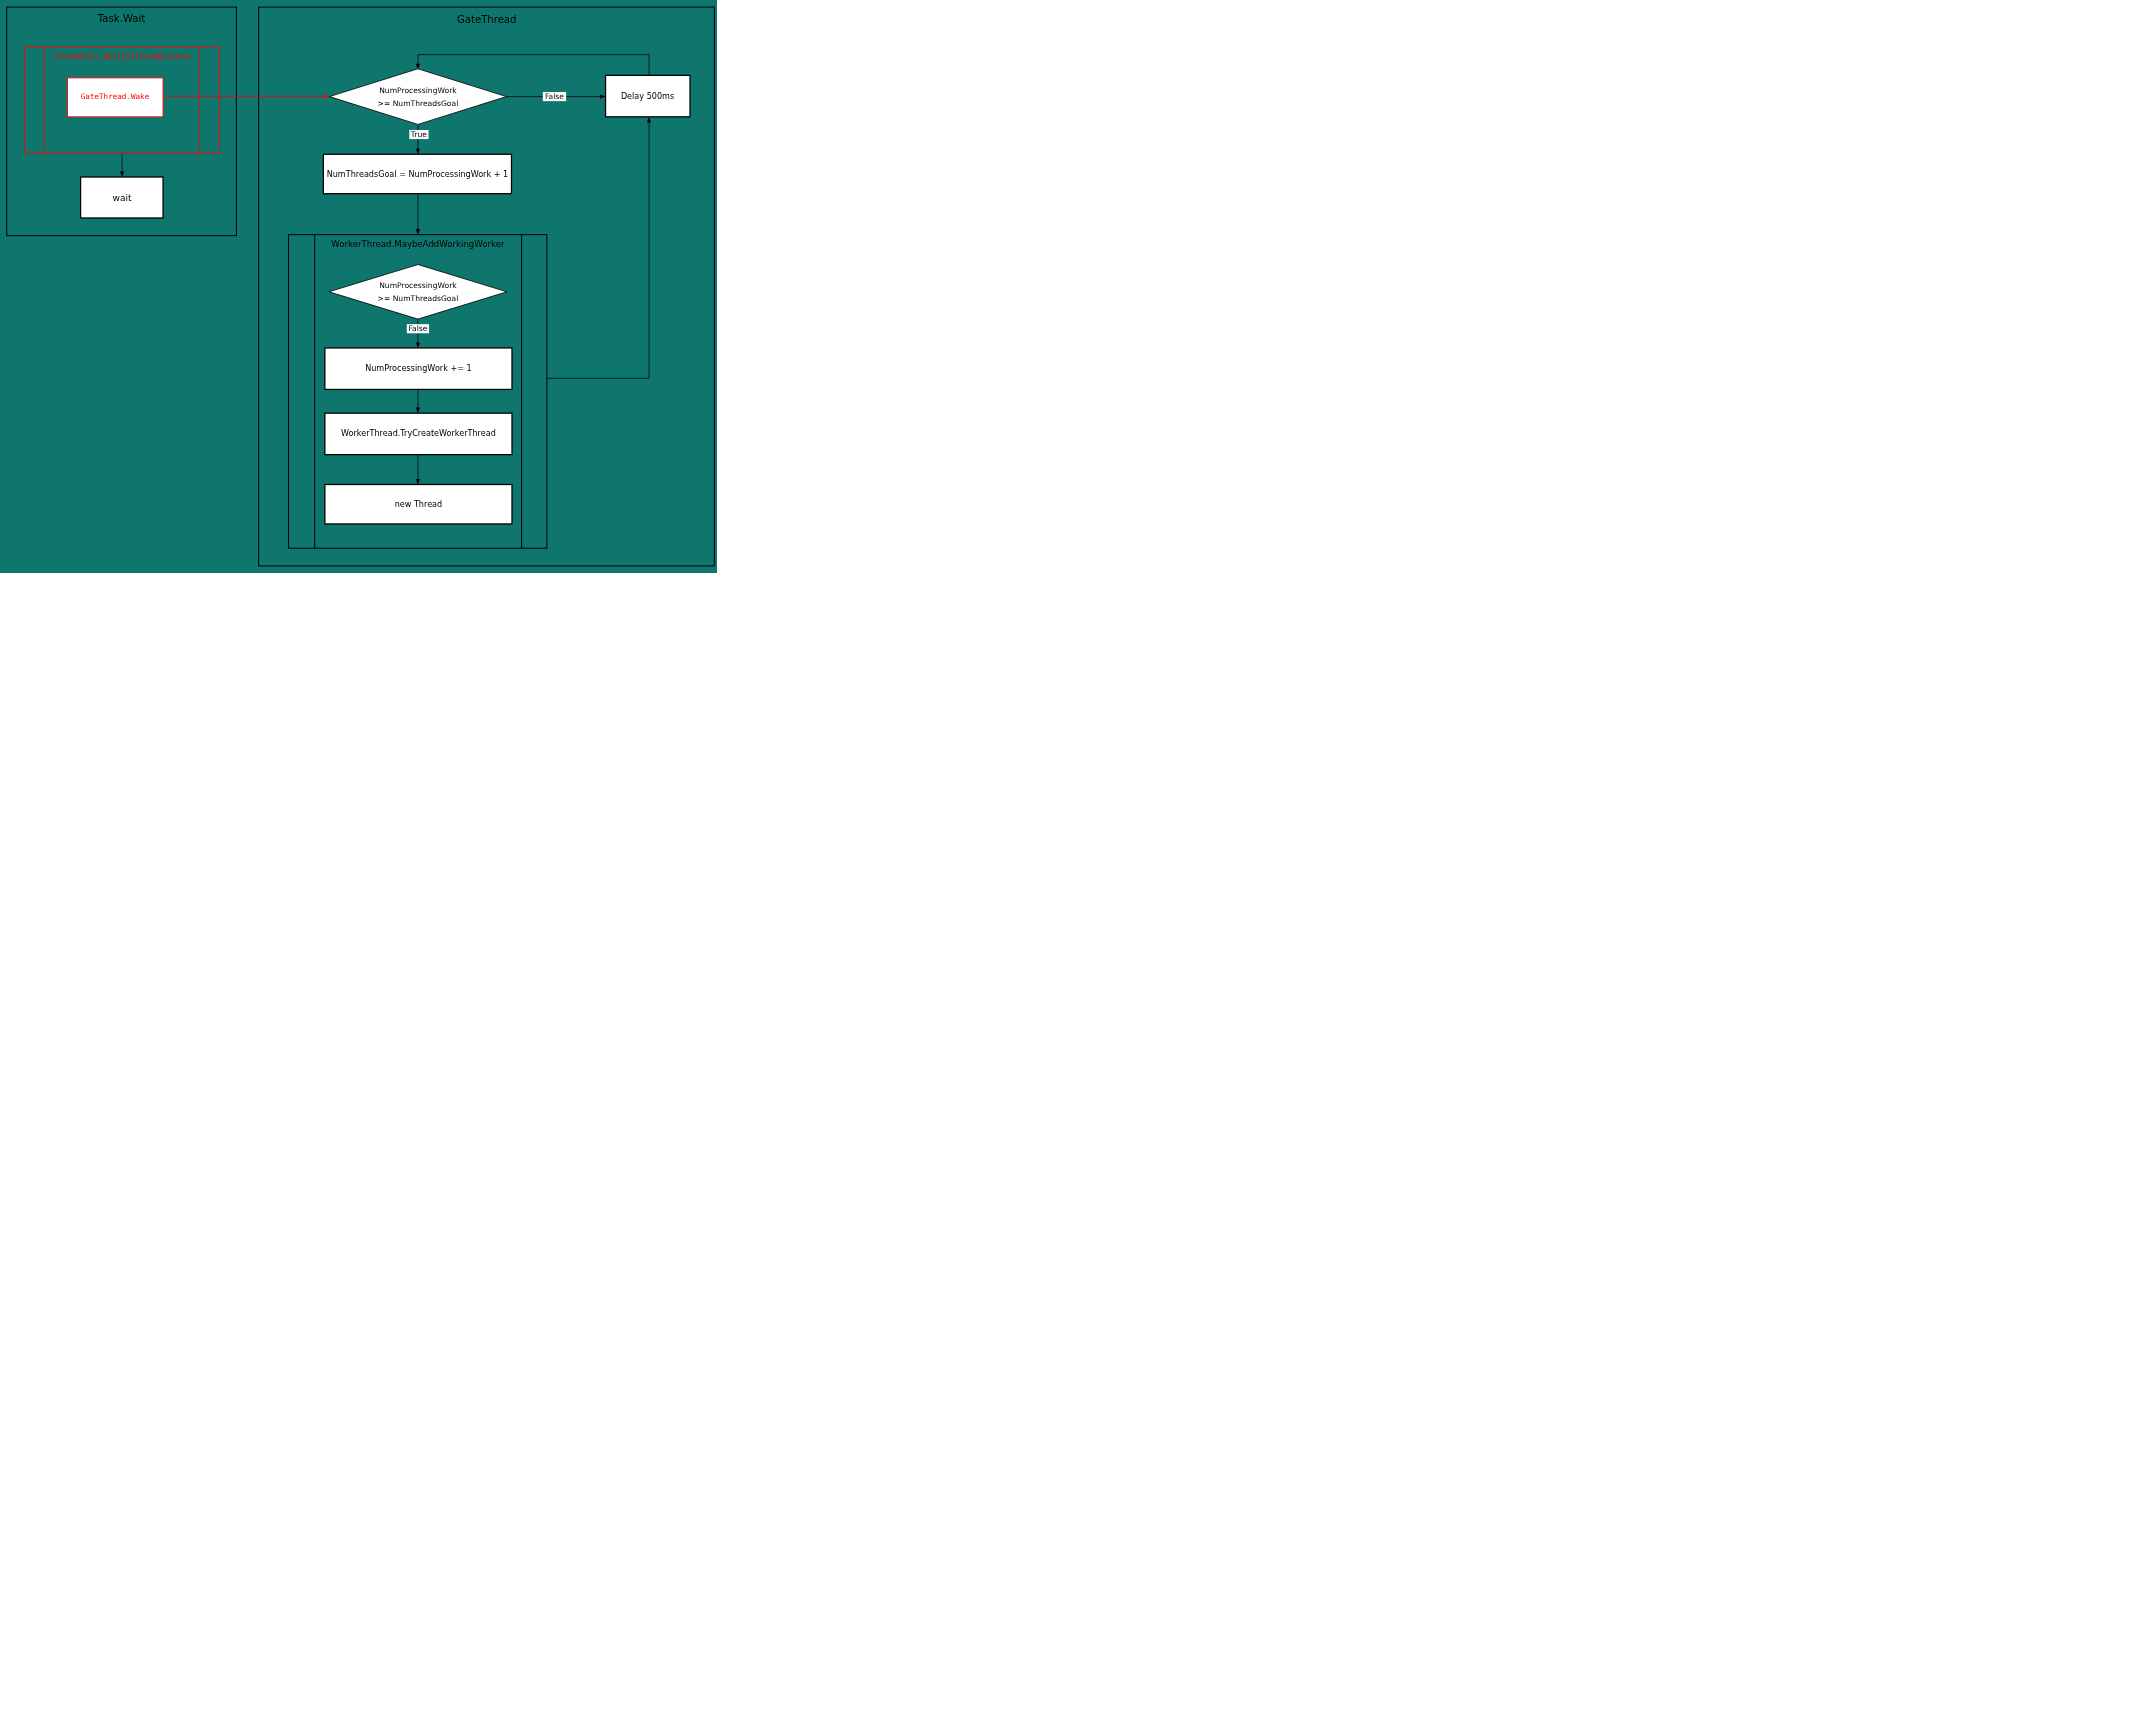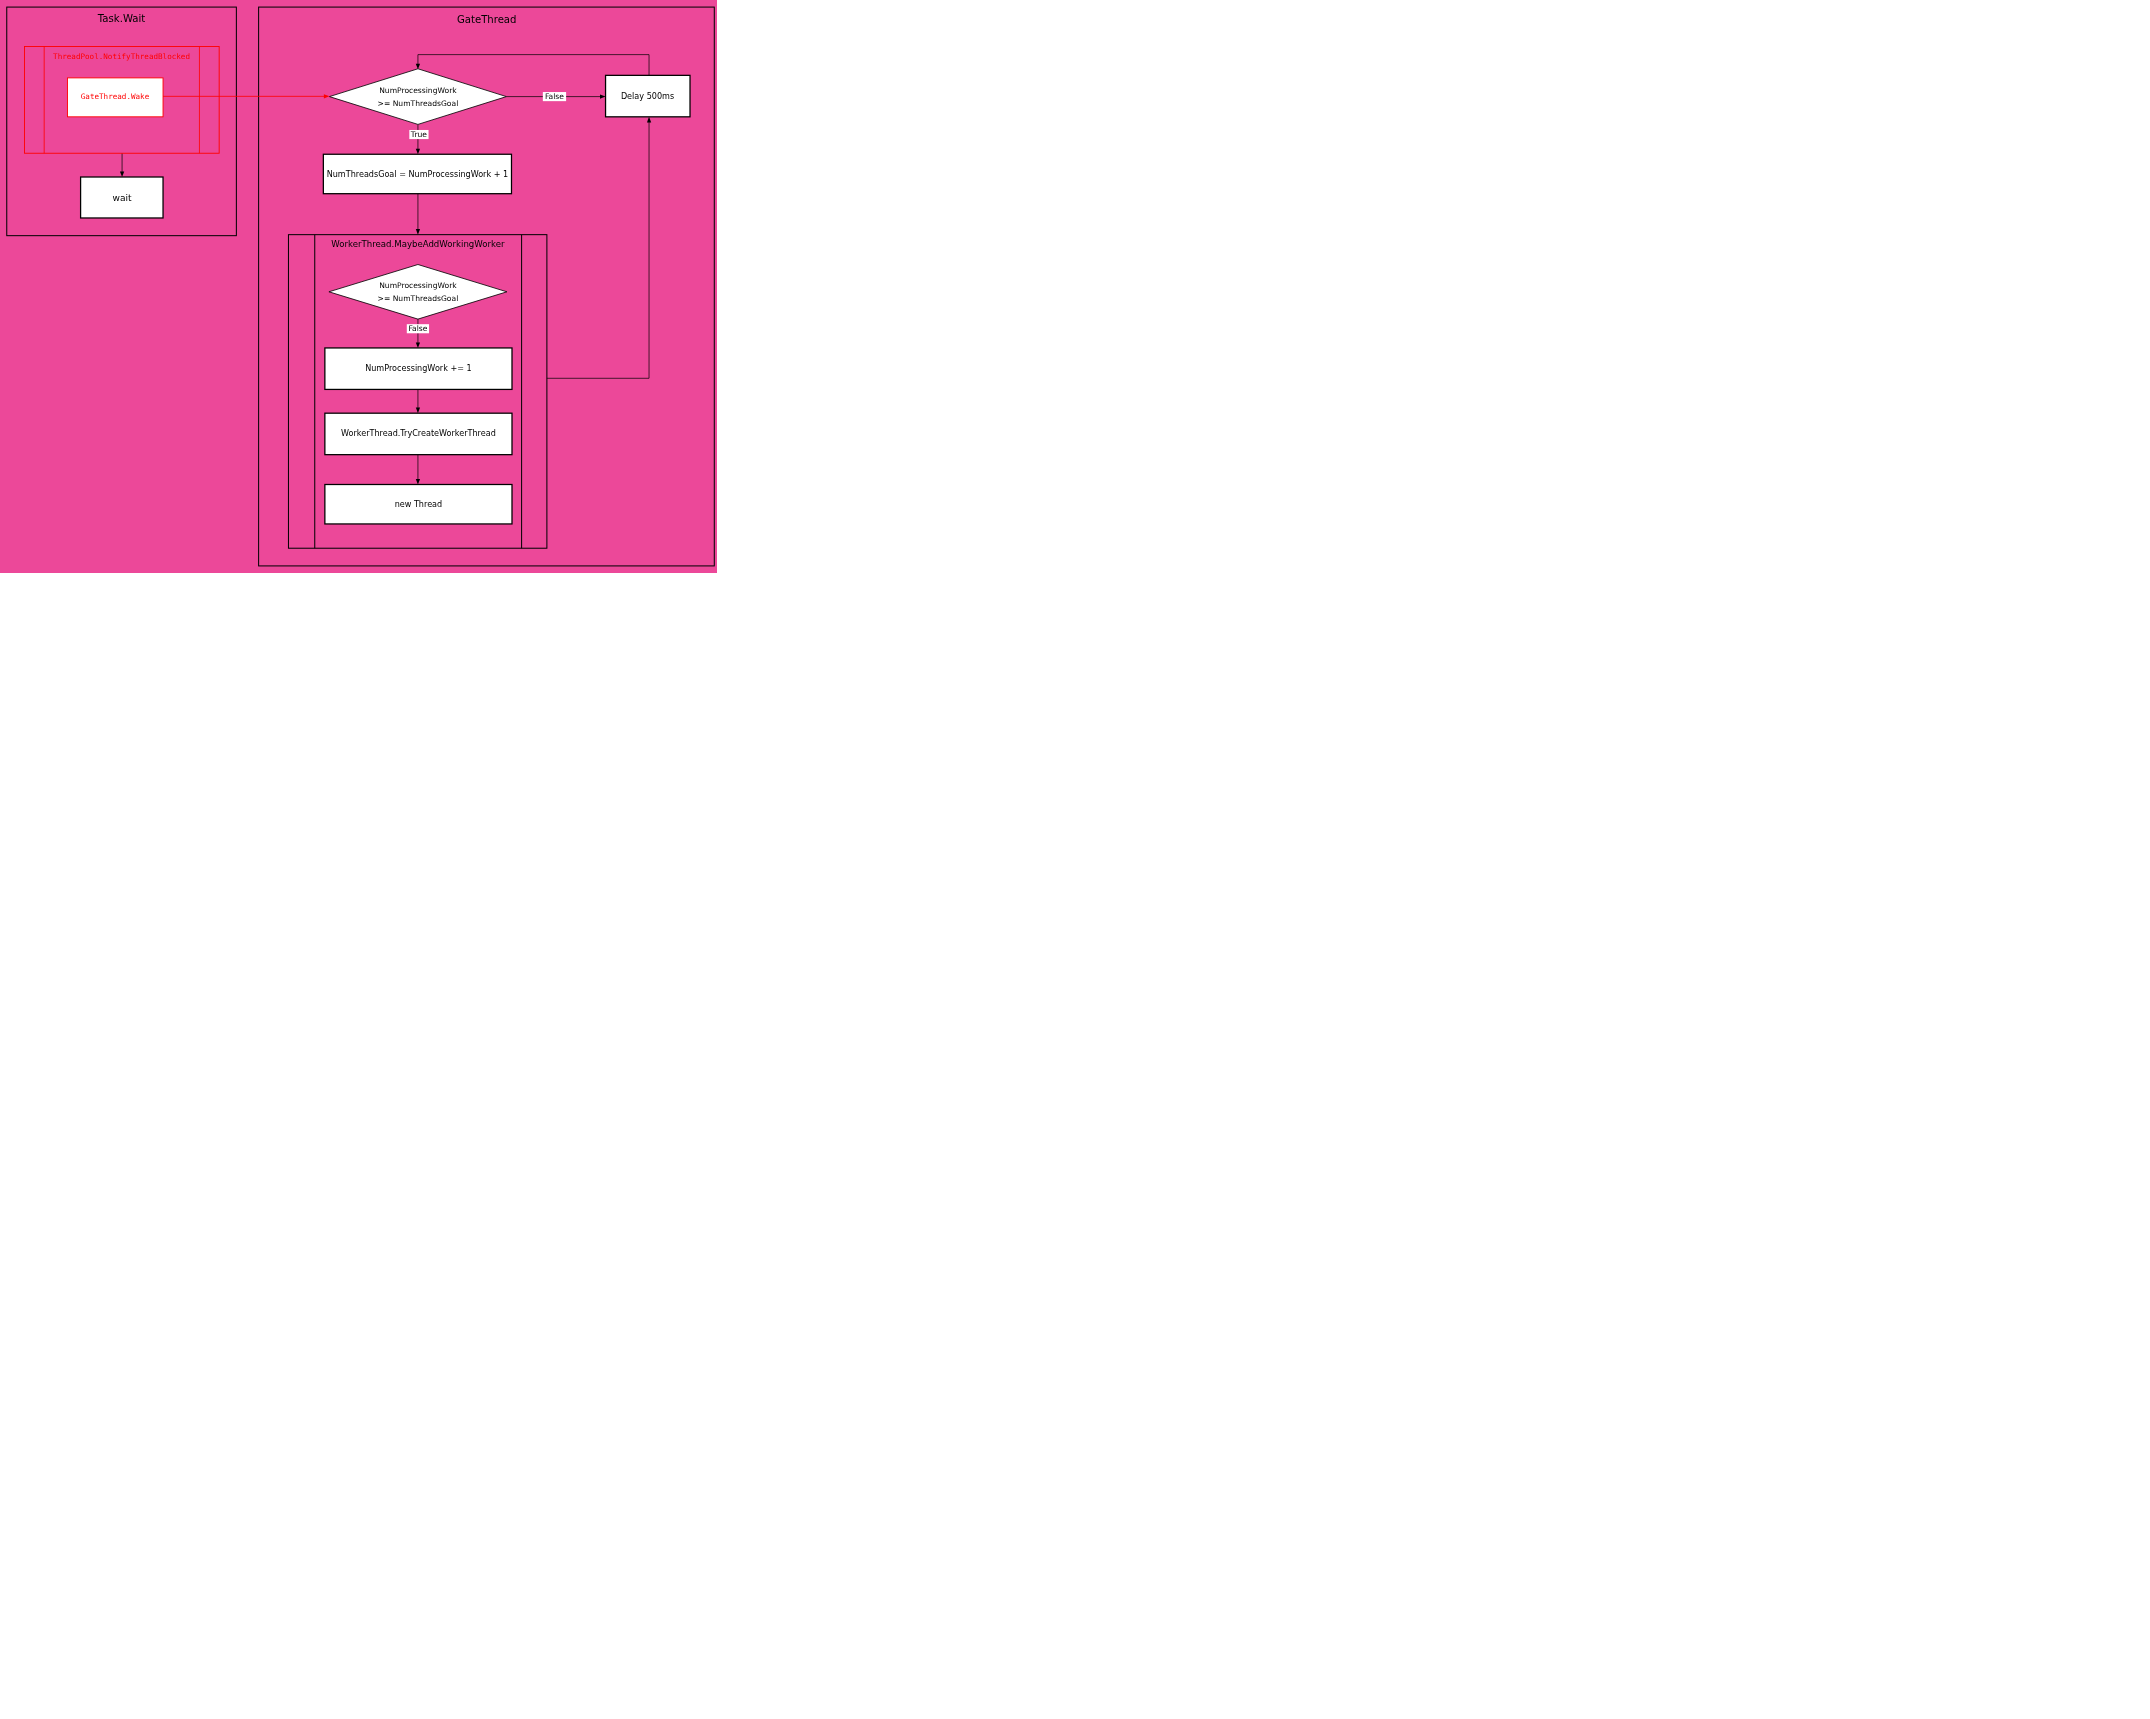--- a/index.html
+++ b/index.html
@@ -1,16 +1,16 @@
 <!DOCTYPE html>
 <html style="font-size:8px"><head>
 <meta charset="utf-8">
 <style>
   html,body{margin:0;padding:0;background:#ffffff;}
-  #stage{position:relative;width:717px;height:573px;background:#ec4899;overflow:hidden;}
+  #stage{position:relative;width:717px;height:573px;background:#0f766e;overflow:hidden;}
   svg{position:absolute;left:0;top:0;}
   .shape{fill:#ffffff;stroke:#000000;}
   .container{fill:none;stroke:#000000;stroke-width:2;}
   .procbox{stroke-width:2.5;}
   .diamond{stroke-width:1.6;}
   .edge{stroke:#000000;stroke-width:1.4;fill:none;}
   .band{stroke:#000000;stroke-width:2;}
   .head{fill:#000000;stroke:none;}
   .redline{stroke:#ff0000;stroke-width:1.6;fill:none;}
   .redbox{fill:none;stroke:#ff0000;stroke-width:1.8;}

